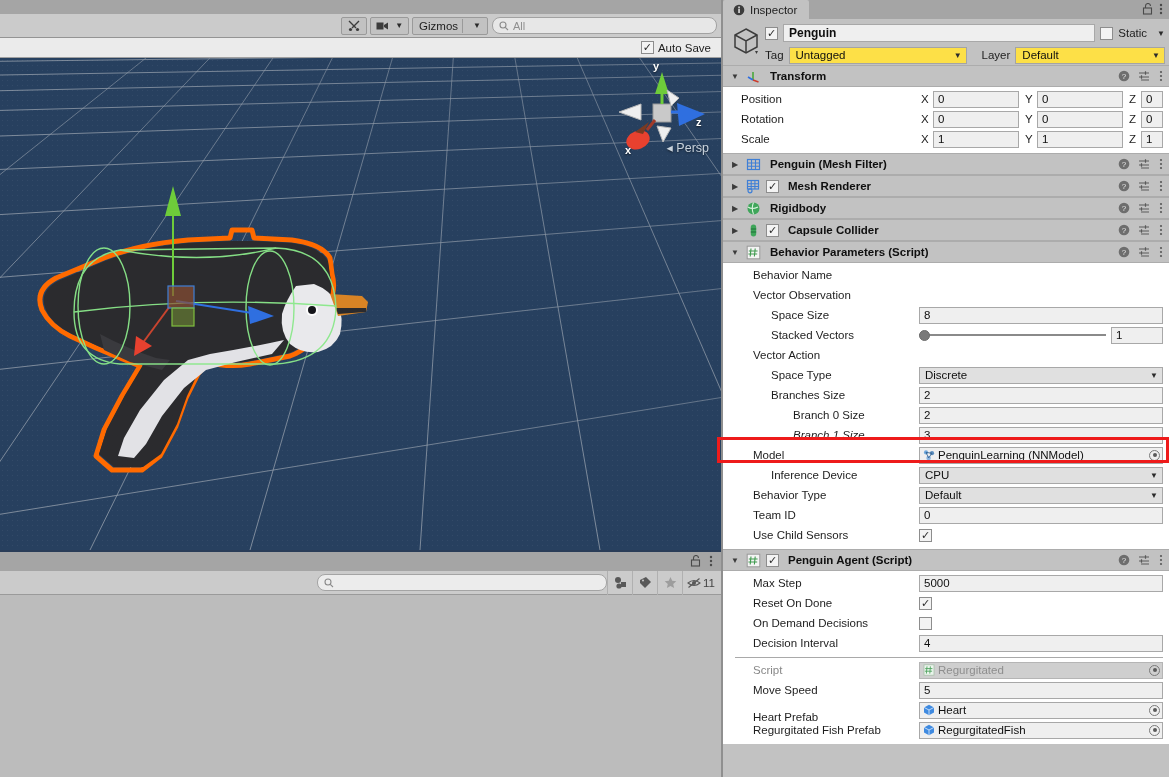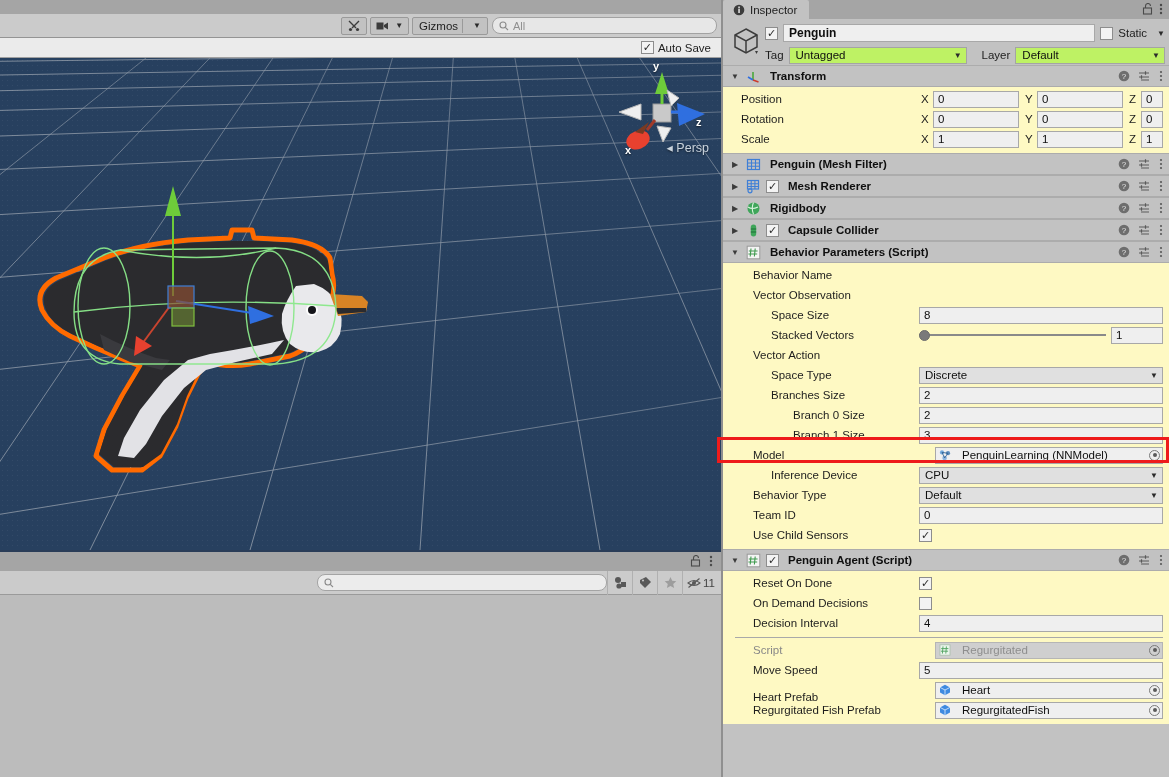--- a/index.html
+++ b/index.html
@@ -137,51 +137,51 @@
     font-weight: bold; font-size: 12px; color: #0f0f0f;
   }
   .cb {
     width: 13px; height: 13px; background: #f3f3f3; border: 1px solid #8d8d8d;
     display: inline-flex; align-items: center; justify-content: center;
     color: #2b2b2b; font-size: 11px; line-height: 1; flex: none;
   }
   .static-wrap { display: flex; align-items: center; gap: 4px; font-size: 11.5px; color: #1d1d1d; }
   .lbl-sm { font-size: 11.5px; color: #1d1d1d; }
   .dropdown {
-    height: 17px; background: #bef264; border: 1px solid #a4a4a4;
+    height: 17px; background: #fde047; border: 1px solid #a4a4a4;
     display: flex; align-items: center; justify-content: space-between;
     padding: 0 4px 0 6px; font-size: 11.5px; color: #0f0f0f;
   }
   .caret { font-size: 8px; color: #2b2b2b; margin-left: 6px; }
 
   
   .comp-hdr {
     height: 22px; background: #c2c2c2;
     border-top: 1px solid #acacac; border-bottom: 1px solid #acacac;
     display: flex; align-items: center; padding: 0 6px 0 6px; gap: 5px;
   }
   .foldout { width: 12px; text-align: center; font-size: 8px; color: #3b3b3b; }
   .comp-title { font-weight: bold; font-size: 11.5px; color: #0f0f0f; margin-left: 4px; }
   .comp-hdr .grow { flex: 1; }
   .hdr-ico { color: #555; display:flex; align-items:center; }
 
-  .comp-body { background: #fef9c3; padding: 2px 6px 4px 6px; }
+  .comp-body { background: #ffffff; padding: 2px 6px 4px 6px; }
 
   
   .prow { display: flex; align-items: center; height: 20px; }
   .plabel { font-size: 11.5px; color: #1d1d1d; white-space: nowrap; }
   .pfield { flex: 1; display: flex; align-items: center; }
   .tf {
     flex: 1; height: 17px; background: #efefef; border: 1px solid #a8a8a8;
     display: flex; align-items: center; padding: 0 4px; font-size: 11.5px; color: #0f0f0f;
   }
   .objfield {
     flex: 1; height: 17px; background: #efefef; border: 1px solid #a8a8a8;
     display: flex; align-items: center; padding: 0 2px 0 3px;
-    font-size: 11.5px; color: #0f0f0f; gap: 11px; margin-left: 16px;
+    font-size: 11.5px; color: #0f0f0f; gap: 3px;
   }
   .objfield.dim { background: #cfcfcf; border-color: #b5b5b5; color: #8e8e8e; }
   .objfield .grow { flex: 1; overflow: hidden; white-space: nowrap; }
   .radio-dot {
     width: 11px; height: 11px; border-radius: 50%; border: 1px solid #7a7a7a;
     display: flex; align-items: center; justify-content: center; flex: none;
   }
   .radio-dot i { width: 4px; height: 4px; border-radius: 50%; background: #5a5a5a; display:block; }
   .dd {
     flex: 1; height: 17px; background: #e0e0e0; border: 1px solid #a8a8a8;
@@ -757,21 +757,21 @@
               <span class="tf">2</span>
             </div>
           </div>
           <div class="prow">
             <div class="plabel" style="width: 190px; padding-left: 64px;">Branch 0 Size</div>
             <div class="pfield">
               <span class="tf">2</span>
             </div>
           </div>
           <div class="prow">
-            <div class="plabel" style="width: 190px; padding-left: 64px;">Branch 1 Size</div>
+            <div class="plabel" style="width: 190px; padding-left: 64px; font-style: italic;">Branch 1 Size</div>
             <div class="pfield">
               <span class="tf">3</span>
             </div>
           </div>
           <div class="prow">
             <div class="plabel" style="width: 190px; padding-left: 24px;">Model</div>
             <div class="pfield">
               <span class="objfield">
                 <svg width="12" height="12" viewBox="0 0 12 12">
                   <circle cx="3" cy="3.4" r="2.1" fill="#6fa8dc"></circle>
@@ -843,20 +843,26 @@
               <svg width="4" height="12" viewBox="0 0 4 12">
                 <circle cx="2" cy="2" r="1.1" fill="#5a5a5a"></circle>
                 <circle cx="2" cy="6" r="1.1" fill="#5a5a5a"></circle>
                 <circle cx="2" cy="10" r="1.1" fill="#5a5a5a"></circle>
               </svg>
             </span>
           </span>
         </div>
         <div class="comp-body">
           <div class="prow">
+            <div class="plabel" style="width: 190px; padding-left: 24px;">Max Step</div>
+            <div class="pfield">
+              <span class="tf">5000</span>
+            </div>
+          </div>
+          <div class="prow">
             <div class="plabel" style="width: 190px; padding-left: 24px;">Reset On Done</div>
             <div class="pfield">
               <span class="cb">✓</span>
             </div>
           </div>
           <div class="prow">
             <div class="plabel" style="width: 190px; padding-left: 24px;">On Demand Decisions</div>
             <div class="pfield">
               <span class="cb"></span>
             </div>

